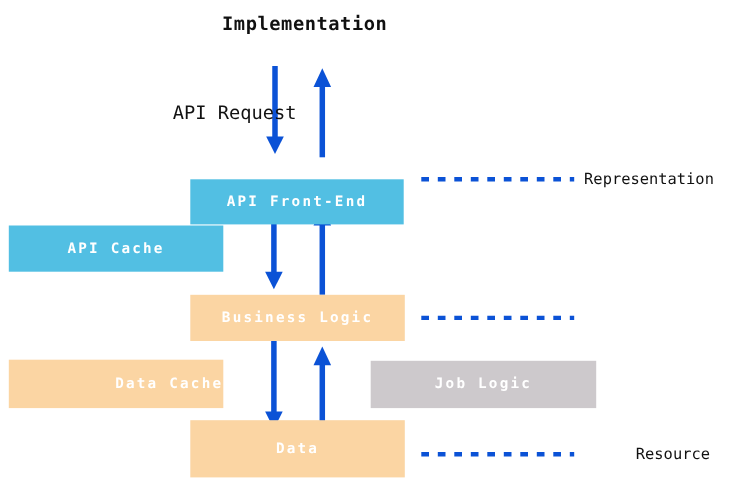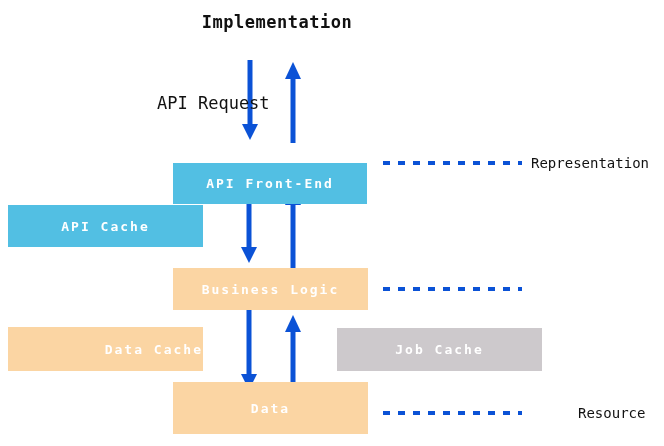--- a/index.html
+++ b/index.html
@@ -131,21 +131,21 @@
 
   <div class="box orange" style="left:173px; top:268px; width:195px; height:42px;">
     <span>Business Logic</span>
   </div>
 
   <div class="box orange" style="left:8px; top:327px; width:195px; height:44px;justify-content:flex-end;">
     <span>Data Cache</span>
   </div>
 
   <div class="box gray" style="left:337px; top:328px; width:205px; height:43px;">
-    <span>Job Cache</span>
+    <span>Job Logic</span>
   </div>
 
   <div class="box orange" style="left:173px; top:382px; width:195px; height:52px;">
     <span>Data</span>
   </div>
 
   <div class="layer-label" style="left:531px; top:155px;">Representation</div>
   <div class="layer-label" style="left:546px; top:405px;margin-left:32px;">Resource</div>
 
 </div>

